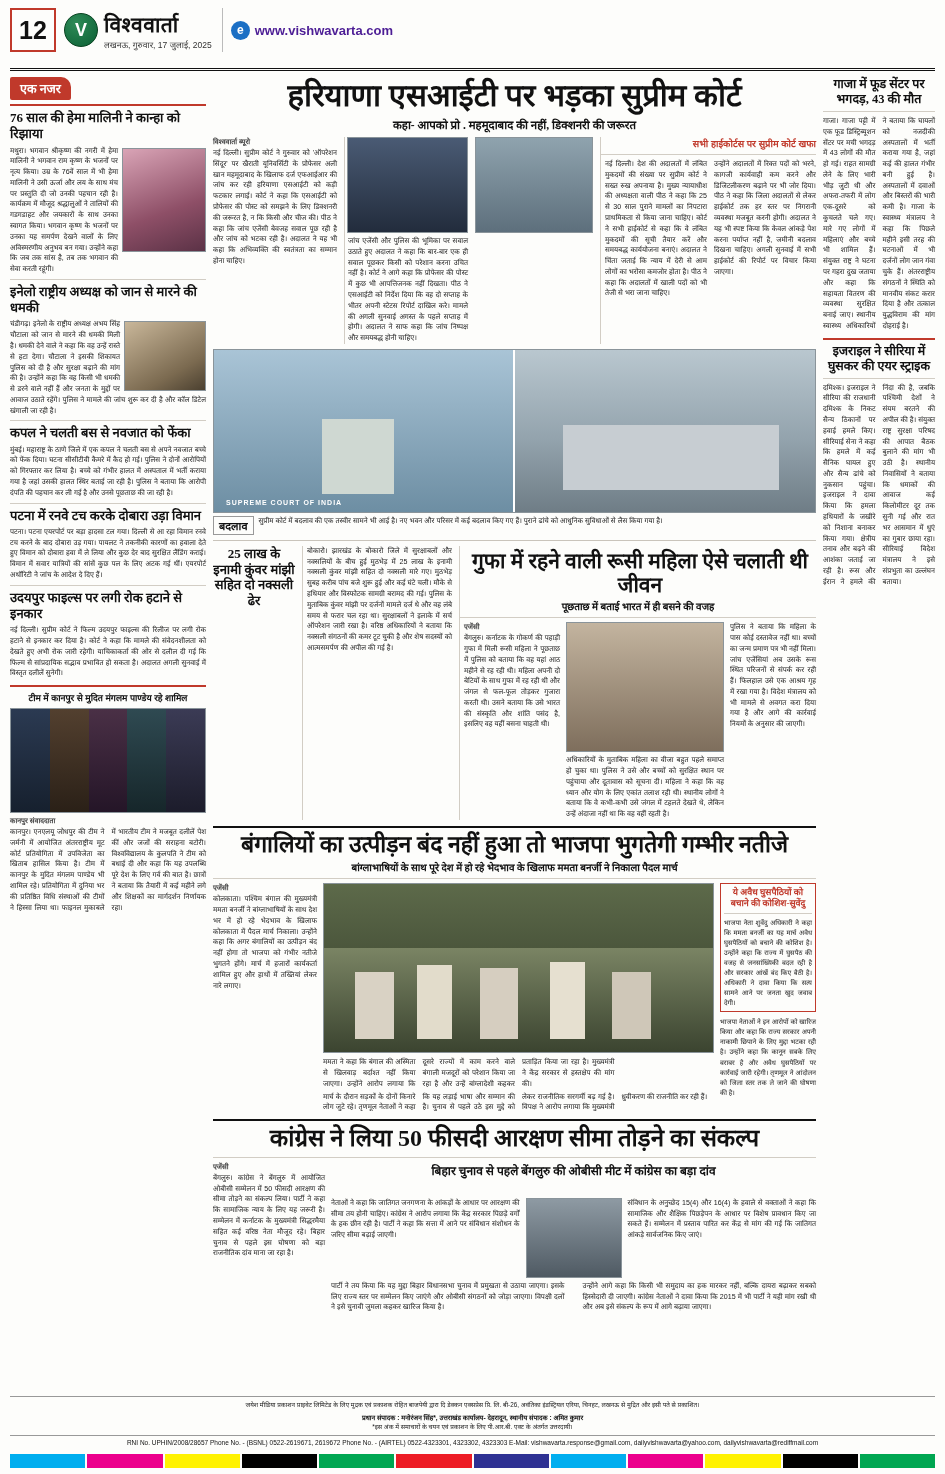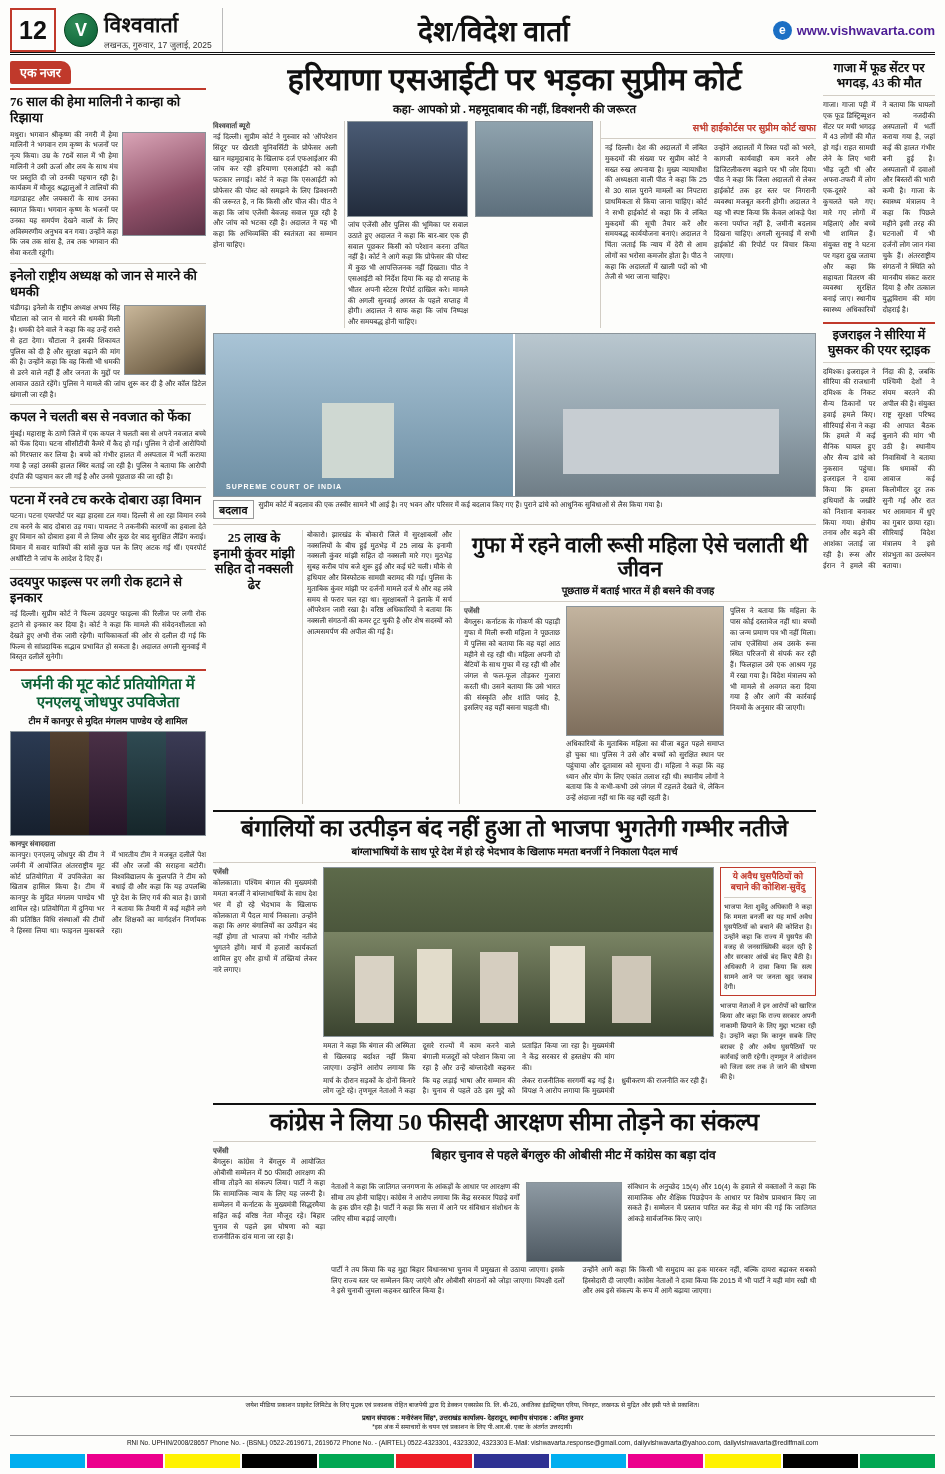--- a/index.html
+++ b/index.html
@@ -7,21 +7,21 @@
   body {
     width:945px; height:1474px;
     background:#fdfdfb;
     font-family:"Liberation Sans", sans-serif;
     color:#111;
     overflow:hidden;
   }
   .page { position:relative; width:945px; height:1474px; padding:8px 10px; }
 
   
-  .masthead { display:flex; align-items:stretch; border-bottom:3px double #111; padding-bottom:0; }
+  .masthead { display:flex; align-items:stretch; border-bottom:3px double #111; padding-bottom:16px; }
   .pgnum {
     width:46px; min-height:44px; border:2px solid #c0392b; color:#111;
     display:flex; align-items:center; justify-content:center;
     font-size:25px; font-weight:bold; margin-right:8px;
   }
   .logo-block { display:flex; align-items:center; gap:6px; padding-right:10px; border-right:1px solid #bbb; }
   .logo-circle {
     width:34px; height:34px; border-radius:50%;
     background:radial-gradient(circle at 35% 30%, #2e8b57, #0b5f34);
     border:1px solid #07421f; position:relative;
@@ -109,21 +109,20 @@
 
   <div class="masthead">
     <div class="pgnum">12</div>
     <div class="logo-block">
       <div class="logo-circle"></div>
       <div>
         <div class="brand-name">विश्ववार्ता</div>
         <div class="brand-sub">लखनऊ,  गुरुवार, 17 जुलाई, 2025</div>
       </div>
     </div>
-    <div class="head-title">देश/विदेश वार्ता</div>
     <div class="web-badge">
       <div class="web-dot">e</div>
       <div class="web-url">www.vishwavarta.com</div>
     </div>
   </div>
 
   <div class="body-grid">
 
     <div class="col-left">
       <div class="hdr-pill">एक नजर</div>
@@ -162,21 +161,20 @@
 
       <div>
         <h3 class="sub">उदयपुर फाइल्स पर लगी रोक हटाने से इनकार</h3>
         <div class="tx">नई दिल्ली। सुप्रीम कोर्ट ने फिल्म उदयपुर फाइल्स की रिलीज पर लगी रोक हटाने से इनकार कर दिया है। कोर्ट ने कहा कि मामले की संवेदनशीलता को देखते हुए अभी रोक जारी रहेगी। याचिकाकर्ता की ओर से दलील दी गई कि फिल्म से सांप्रदायिक सद्भाव प्रभावित हो सकता है। अदालत अगली सुनवाई में विस्तृत दलीलें सुनेगी।</div>
       </div>
 
       <div style="border-top:2px solid #c0392b;margin:6px 0 4px;"></div>
 
       
       <div>
-        <h3 class="sub" style="font-size:15px;text-align:center;color:#0b5f34;line-height:1.2;">जर्मनी की मूट कोर्ट प्रतियोगिता में एनएलयू जोधपुर उपविजेता</h3>
         <div style="text-align:center;font-size:9px;font-weight:bold;margin:2px 0 4px;">टीम में कानपुर से मुदित मंगलम पाण्डेय रहे शामिल</div>
         <div class="photo" style="height:105px;background:linear-gradient(#31405a,#1d2636);">
           <div class="ppl">
             <span style="background:linear-gradient(#2b3a52,#16202e);"></span>
             <span style="background:linear-gradient(#53402f,#2a2017);"></span>
             <span style="background:linear-gradient(#4a3046,#241527);"></span>
             <span style="background:linear-gradient(#2f4a52,#16262a);"></span>
             <span style="background:linear-gradient(#3b3b55,#1c1c2b);"></span>
           </div>
         </div>

